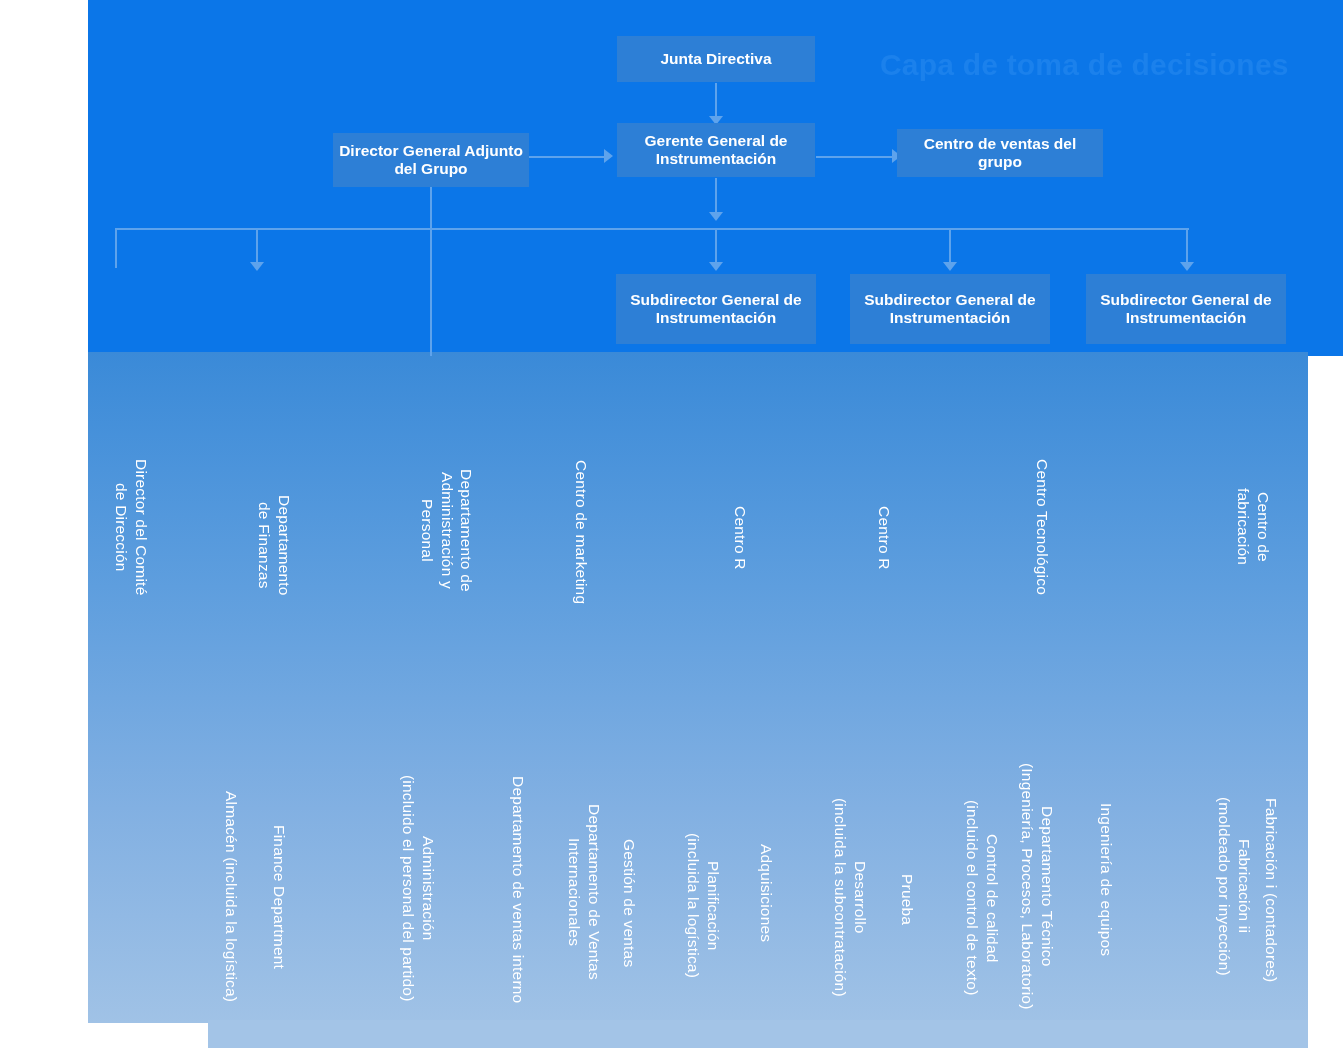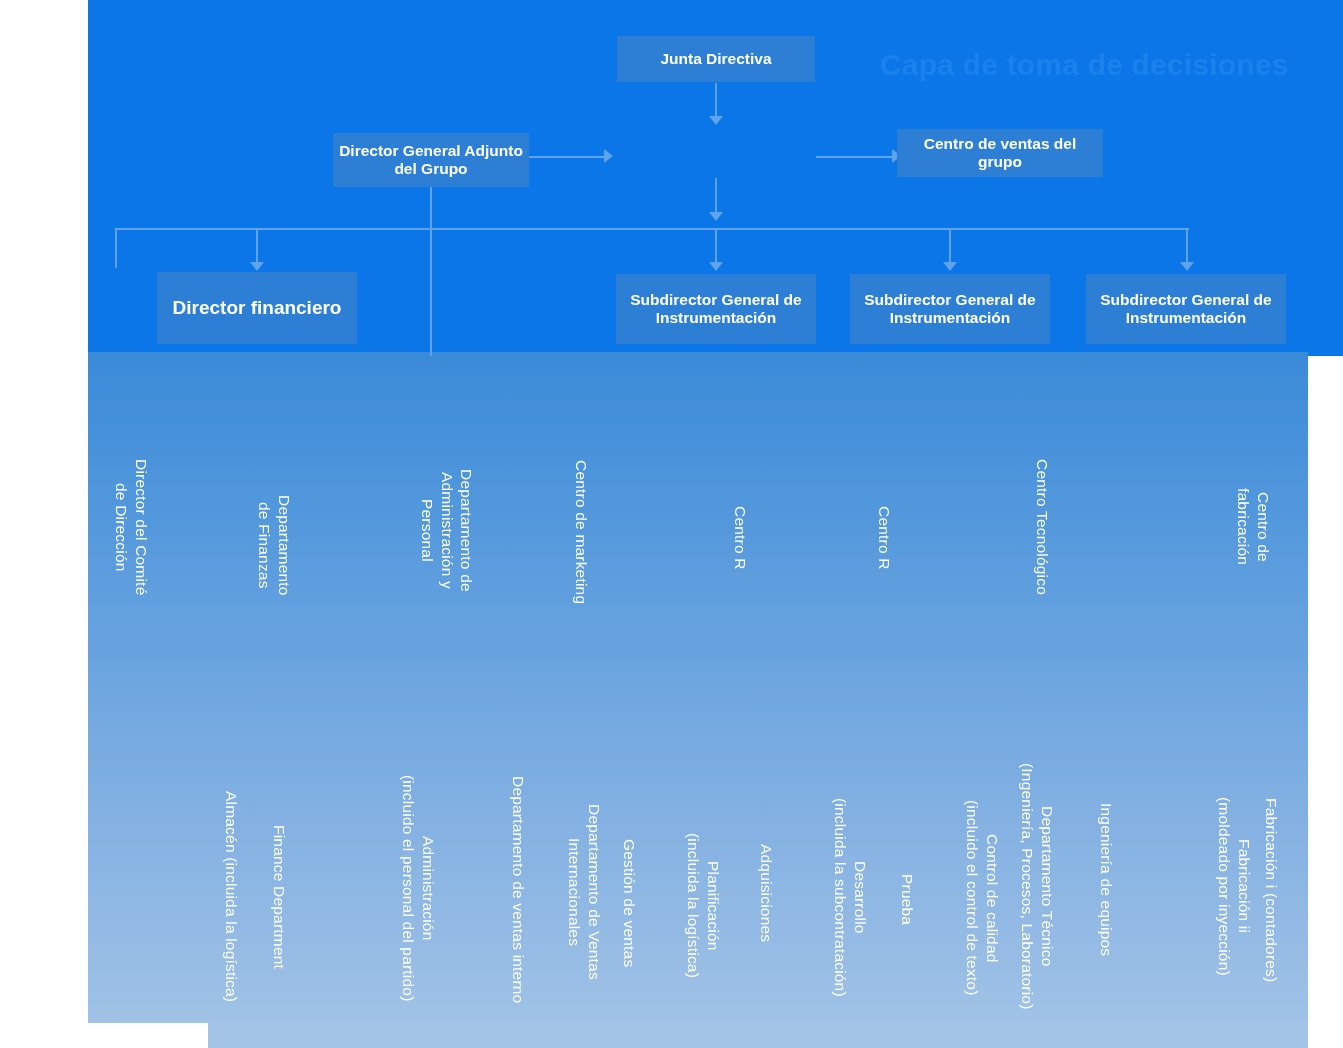--- a/index.html
+++ b/index.html
@@ -115,26 +115,26 @@
   <div class="arrow-d" style="left:943px;top:262px;"></div>
 
   <div class="line vline" style="left:1186px;top:228px;height:40px;"></div>
   <div class="arrow-d" style="left:1180px;top:262px;"></div>
 
   <div class="box b-md" style="left:617px;top:36px;width:198px;height:46px;">Junta Directiva</div>
 
   <div class="box b-md" style="left:333px;top:133px;width:196px;height:54px;">Director General
 Adjunto del Grupo</div>
 
+  <div class="box b-md" style="left:617px;top:123px;width:198px;height:54px;">Gerente General de
+Instrumentación</div>
 
   <div class="box b-md" style="left:897px;top:129px;width:206px;height:48px;">Centro de ventas
 del grupo</div>
 
-  <div class="box b-lg" style="left:157px;top:272px;width:200px;height:72px;">Director
-financiero</div>
 
   <div class="box b-md" style="left:616px;top:274px;width:200px;height:70px;">Subdirector General
 de Instrumentación</div>
 
   <div class="box b-md" style="left:850px;top:274px;width:200px;height:70px;">Subdirector General
 de Instrumentación</div>
 
   <div class="box b-md" style="left:1086px;top:274px;width:200px;height:70px;">Subdirector General
 de Instrumentación</div>
 

